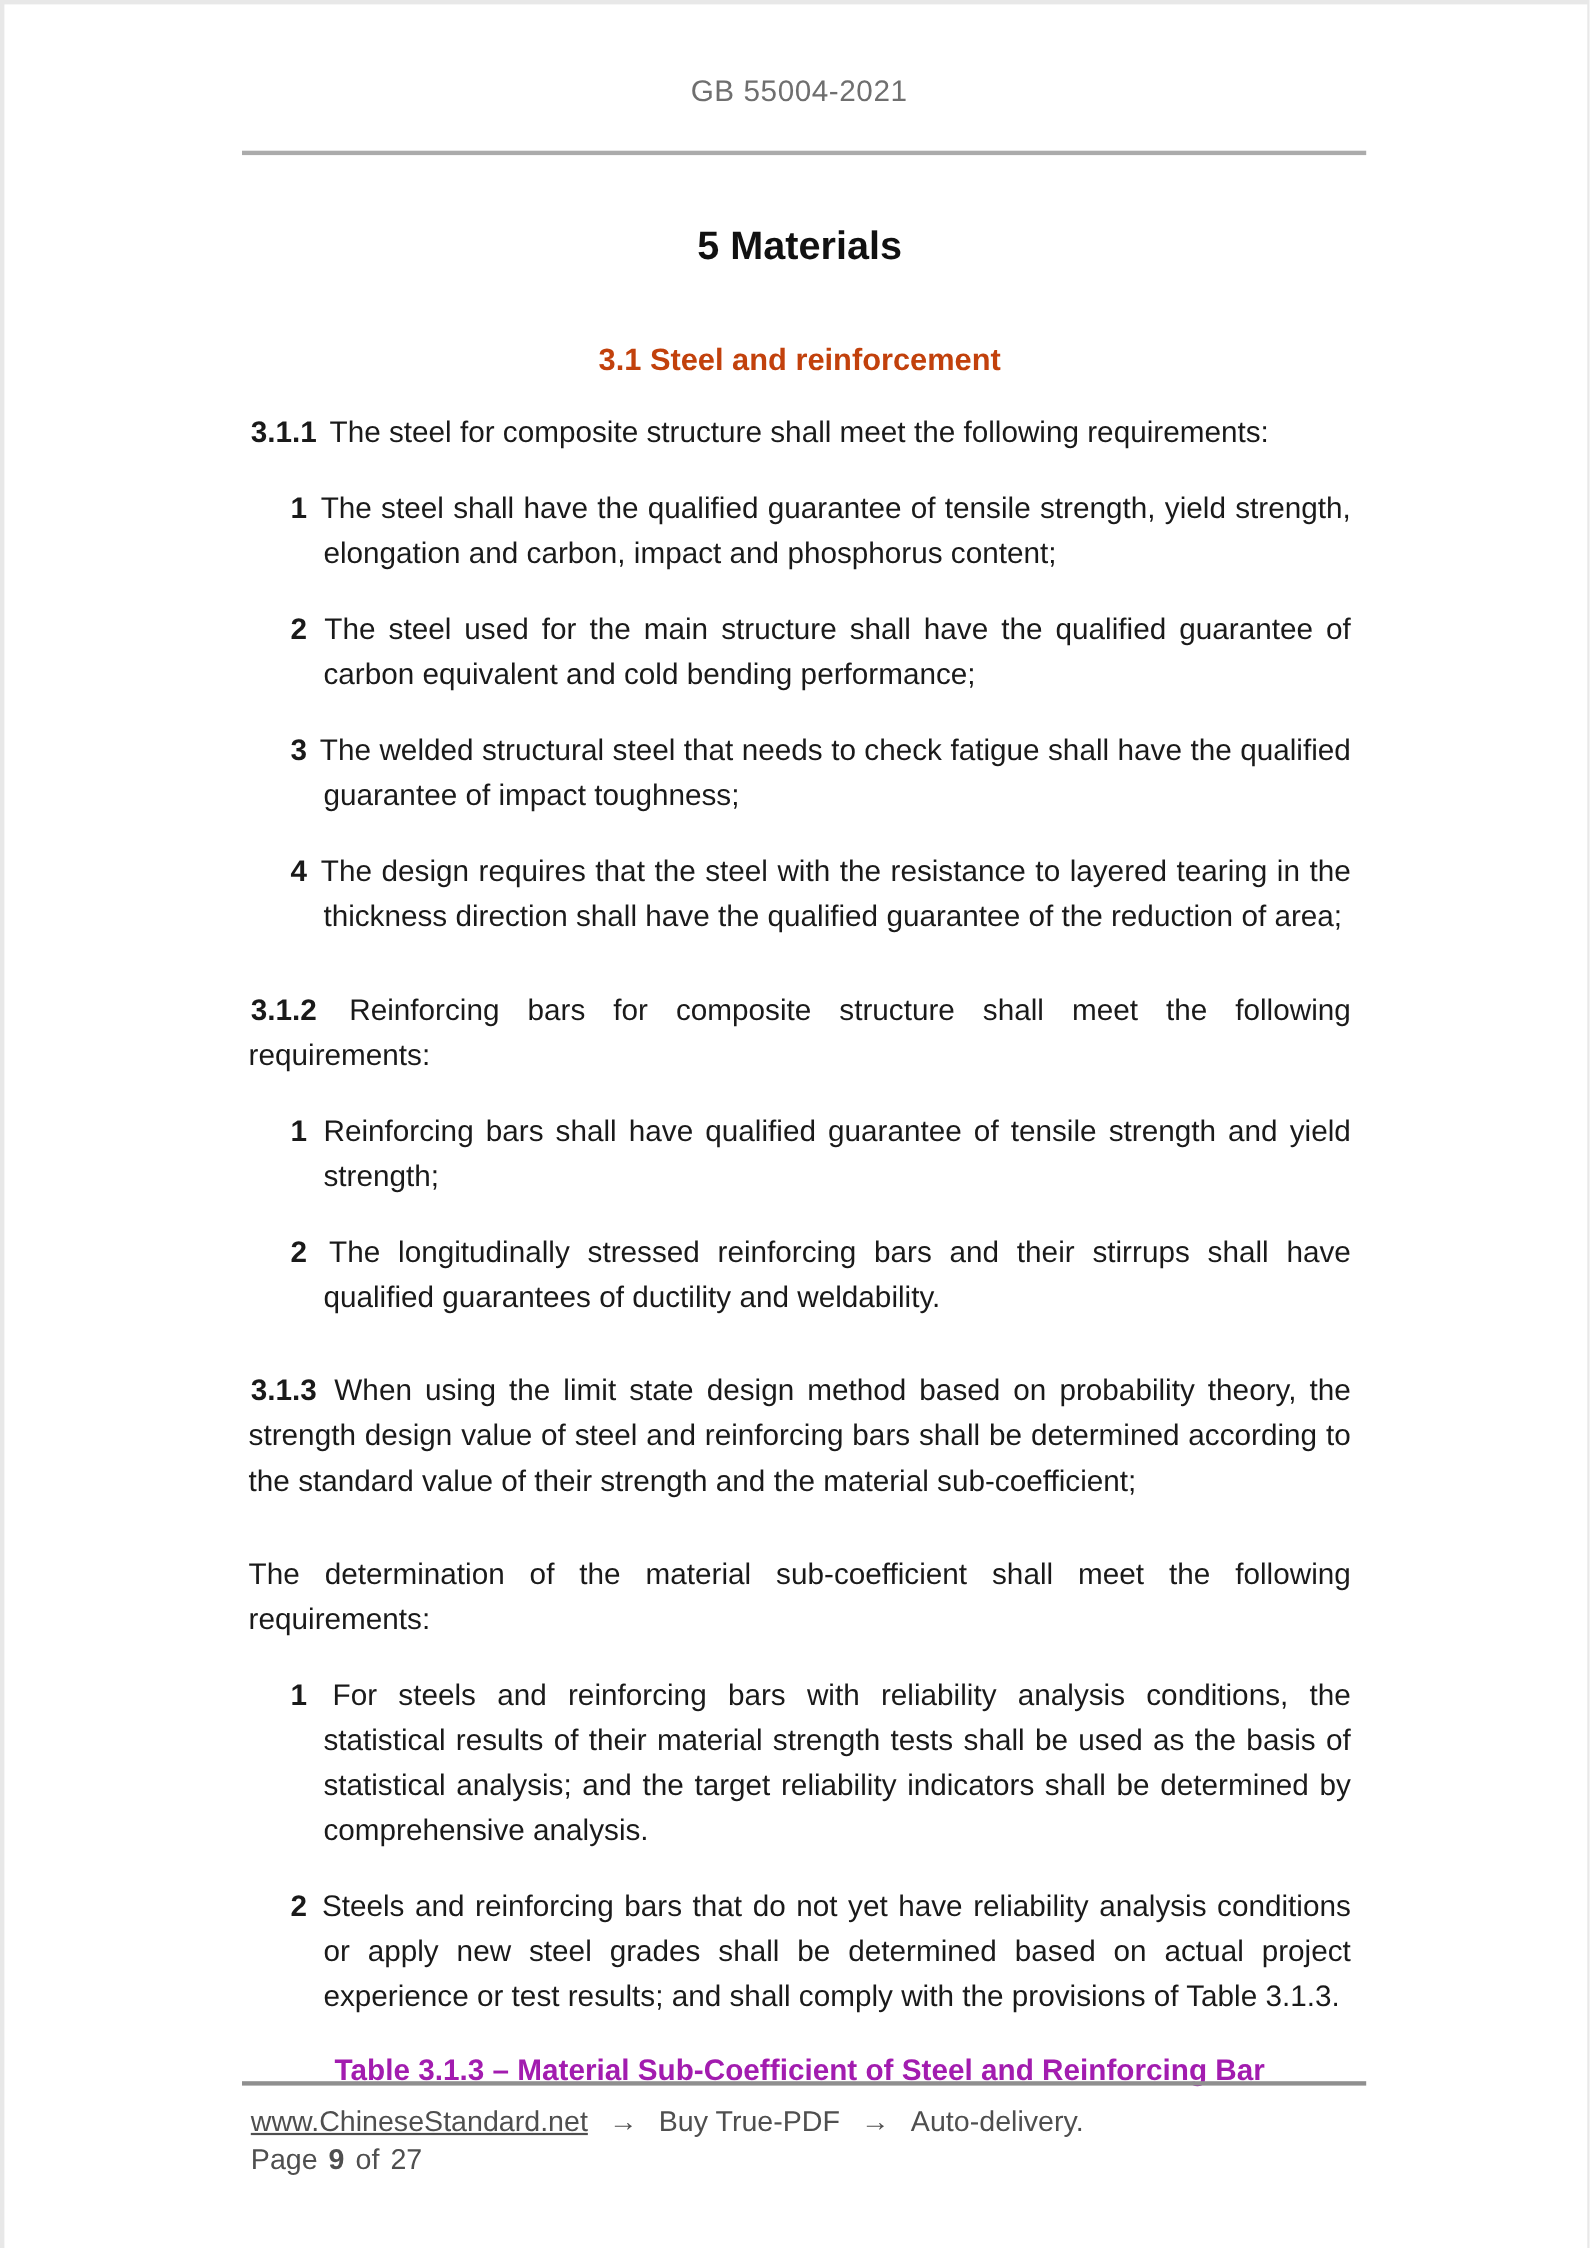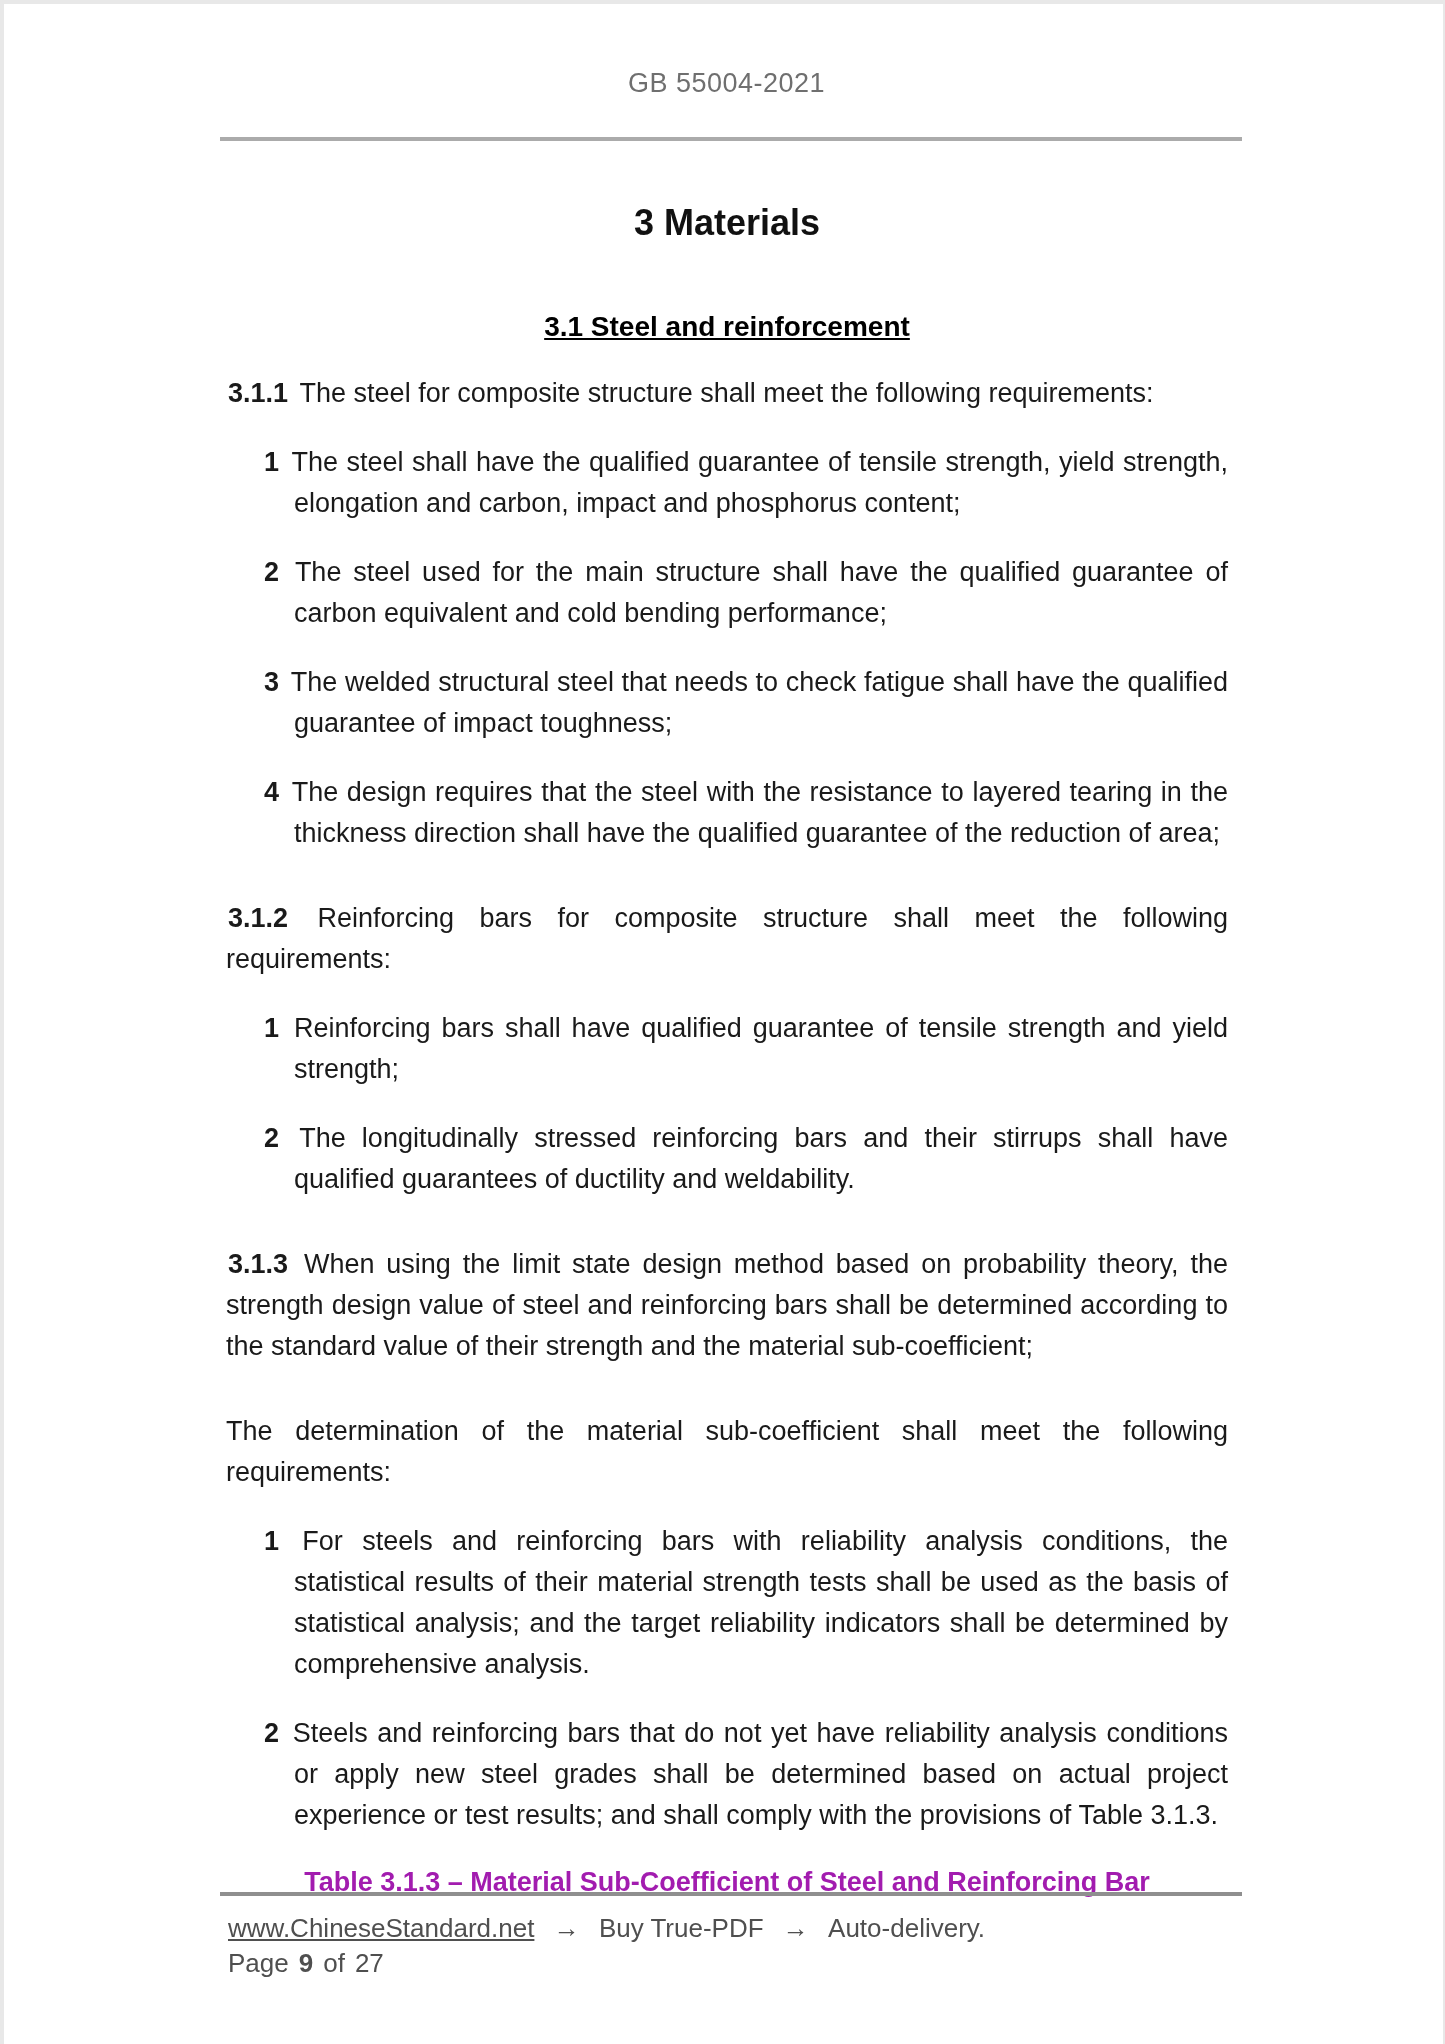--- a/index.html
+++ b/index.html
@@ -47,22 +47,21 @@
     font-weight: bold;
     line-height: 42px;
     color: #111;
   }
   .section-heading {
     margin-top: 58px;
     text-align: center;
     font-size: 28px;
     font-weight: bold;
     line-height: 42px;
-    color: #000000;
-    text-decoration: underline;
+    color: #c2410c;
   }
   p.clause {
     margin-top: 40px;
     text-align: justify;
   }
   p.clause-first { margin-top: 21px; }
   .clause-num { font-weight: bold; }
   .item {
     margin-top: 24px;
     padding-left: 70px;
@@ -110,21 +109,21 @@
 </head>
 <body>
 
 <div class="page">
 
   <div class="doc-header">GB 55004-2021</div>
   <div class="header-rule"></div>
 
   <div class="content">
 
-    <div class="chapter-title">3 Materials</div>
+    <div class="chapter-title">5 Materials</div>
 
     <div class="section-heading">3.1 Steel and reinforcement</div>
 
     <p class="clause clause-first"><span class="clause-num">3.1.1</span> <span>The steel for composite structure shall meet the following requirements:</span></p>
 
     <p class="item"><span class="item-num">1</span> <span>The steel shall have the qualified guarantee of tensile strength, yield strength, elongation and carbon, impact and phosphorus content;</span></p>
 
     <p class="item"><span class="item-num">2</span> <span>The steel used for the main structure shall have the qualified guarantee of carbon equivalent and cold bending performance;</span></p>
 
     <p class="item"><span class="item-num">3</span> <span>The welded structural steel that needs to check fatigue shall have the qualified guarantee of impact toughness;</span></p>

